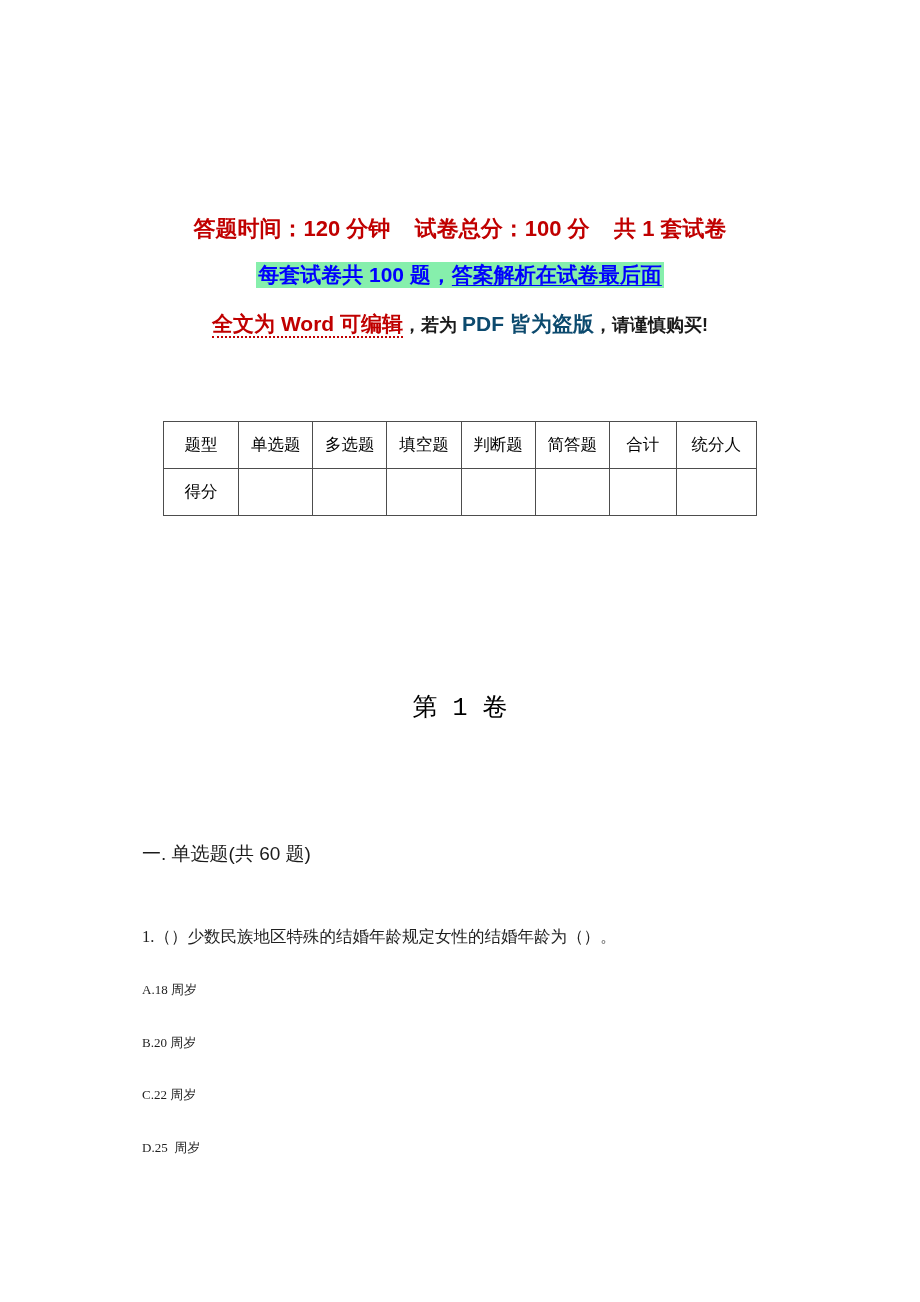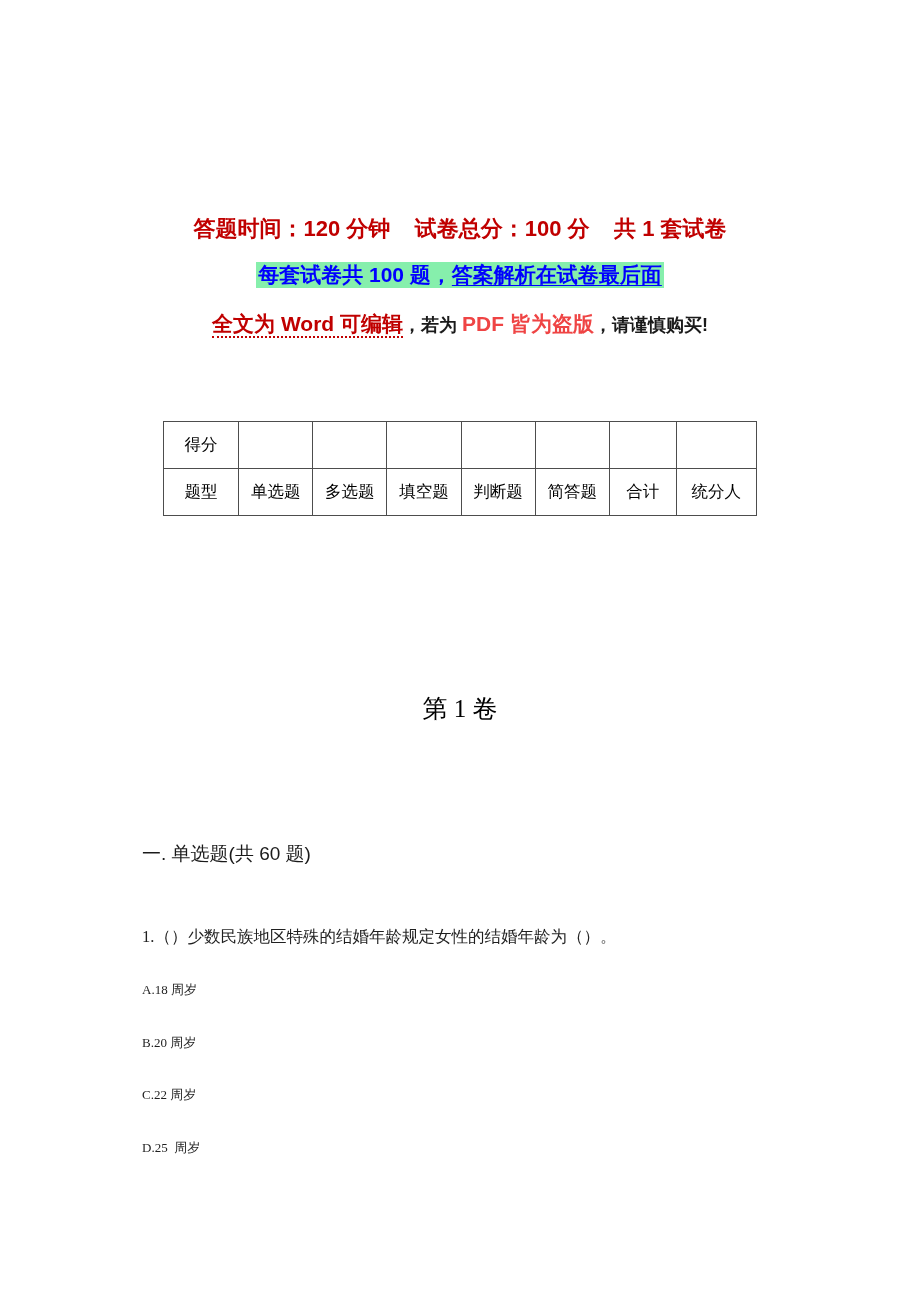--- a/index.html
+++ b/index.html
@@ -93,21 +93,21 @@
     font-weight: bold;
     border-bottom: 2px dotted #c00000;
     padding-bottom: 1px;
   }
   .info-line-3 .mid {
     color: #1a1a1a;
     font-weight: bold;
     font-size: 18px;
   }
   .info-line-3 .bright-red {
-    color: #ef4444;
+    color: #0c4a6e;
     font-weight: bold;
   }
   .info-line-3 .tail {
     color: #1a1a1a;
     font-weight: bold;
     font-size: 18px;
   }
 
   
   .score-table {
@@ -133,21 +133,21 @@
   .score-table col.c6 { width: 64px; }
   .score-table col.c7 { width: 77px; }
 
   
   .juan {
     position: absolute;
     left: 0;
     top: 692px;
     width: 920px;
     text-align: center;
-    font-family: Liberation Serif, serif;
+    font-family: Liberation Mono, monospace;
     font-size: 25px;
     line-height: 34px;
     color: #000;
   }
 
   
   .section-heading {
     position: absolute;
     left: 142px;
     top: 840px;
@@ -205,40 +205,40 @@
       <col class="c0">
         <col class="cx">
         <col class="cx">
         <col class="cx">
         <col class="cx">
         <col class="cx">
         <col class="c6">
         <col class="c7">
     </colgroup>
     <tbody>
-      <tr>
-        <td>得分</td>
-        <td></td>
-        <td></td>
-        <td></td>
-        <td></td>
-        <td></td>
-        <td></td>
-        <td></td>
-      </tr>
       <tr>
         <td>题型</td>
         <td>单选题</td>
         <td>多选题</td>
         <td>填空题</td>
         <td>判断题</td>
         <td>简答题</td>
         <td>合计</td>
         <td>统分人</td>
       </tr>
+      <tr>
+        <td>得分</td>
+        <td></td>
+        <td></td>
+        <td></td>
+        <td></td>
+        <td></td>
+        <td></td>
+        <td></td>
+      </tr>
     </tbody>
   </table>
 
   <div class="juan">第 1 卷</div>
 
   <div class="section-heading">一. 单选题(共 60 题)</div>
 
   <div class="questions">
 
     <div>

